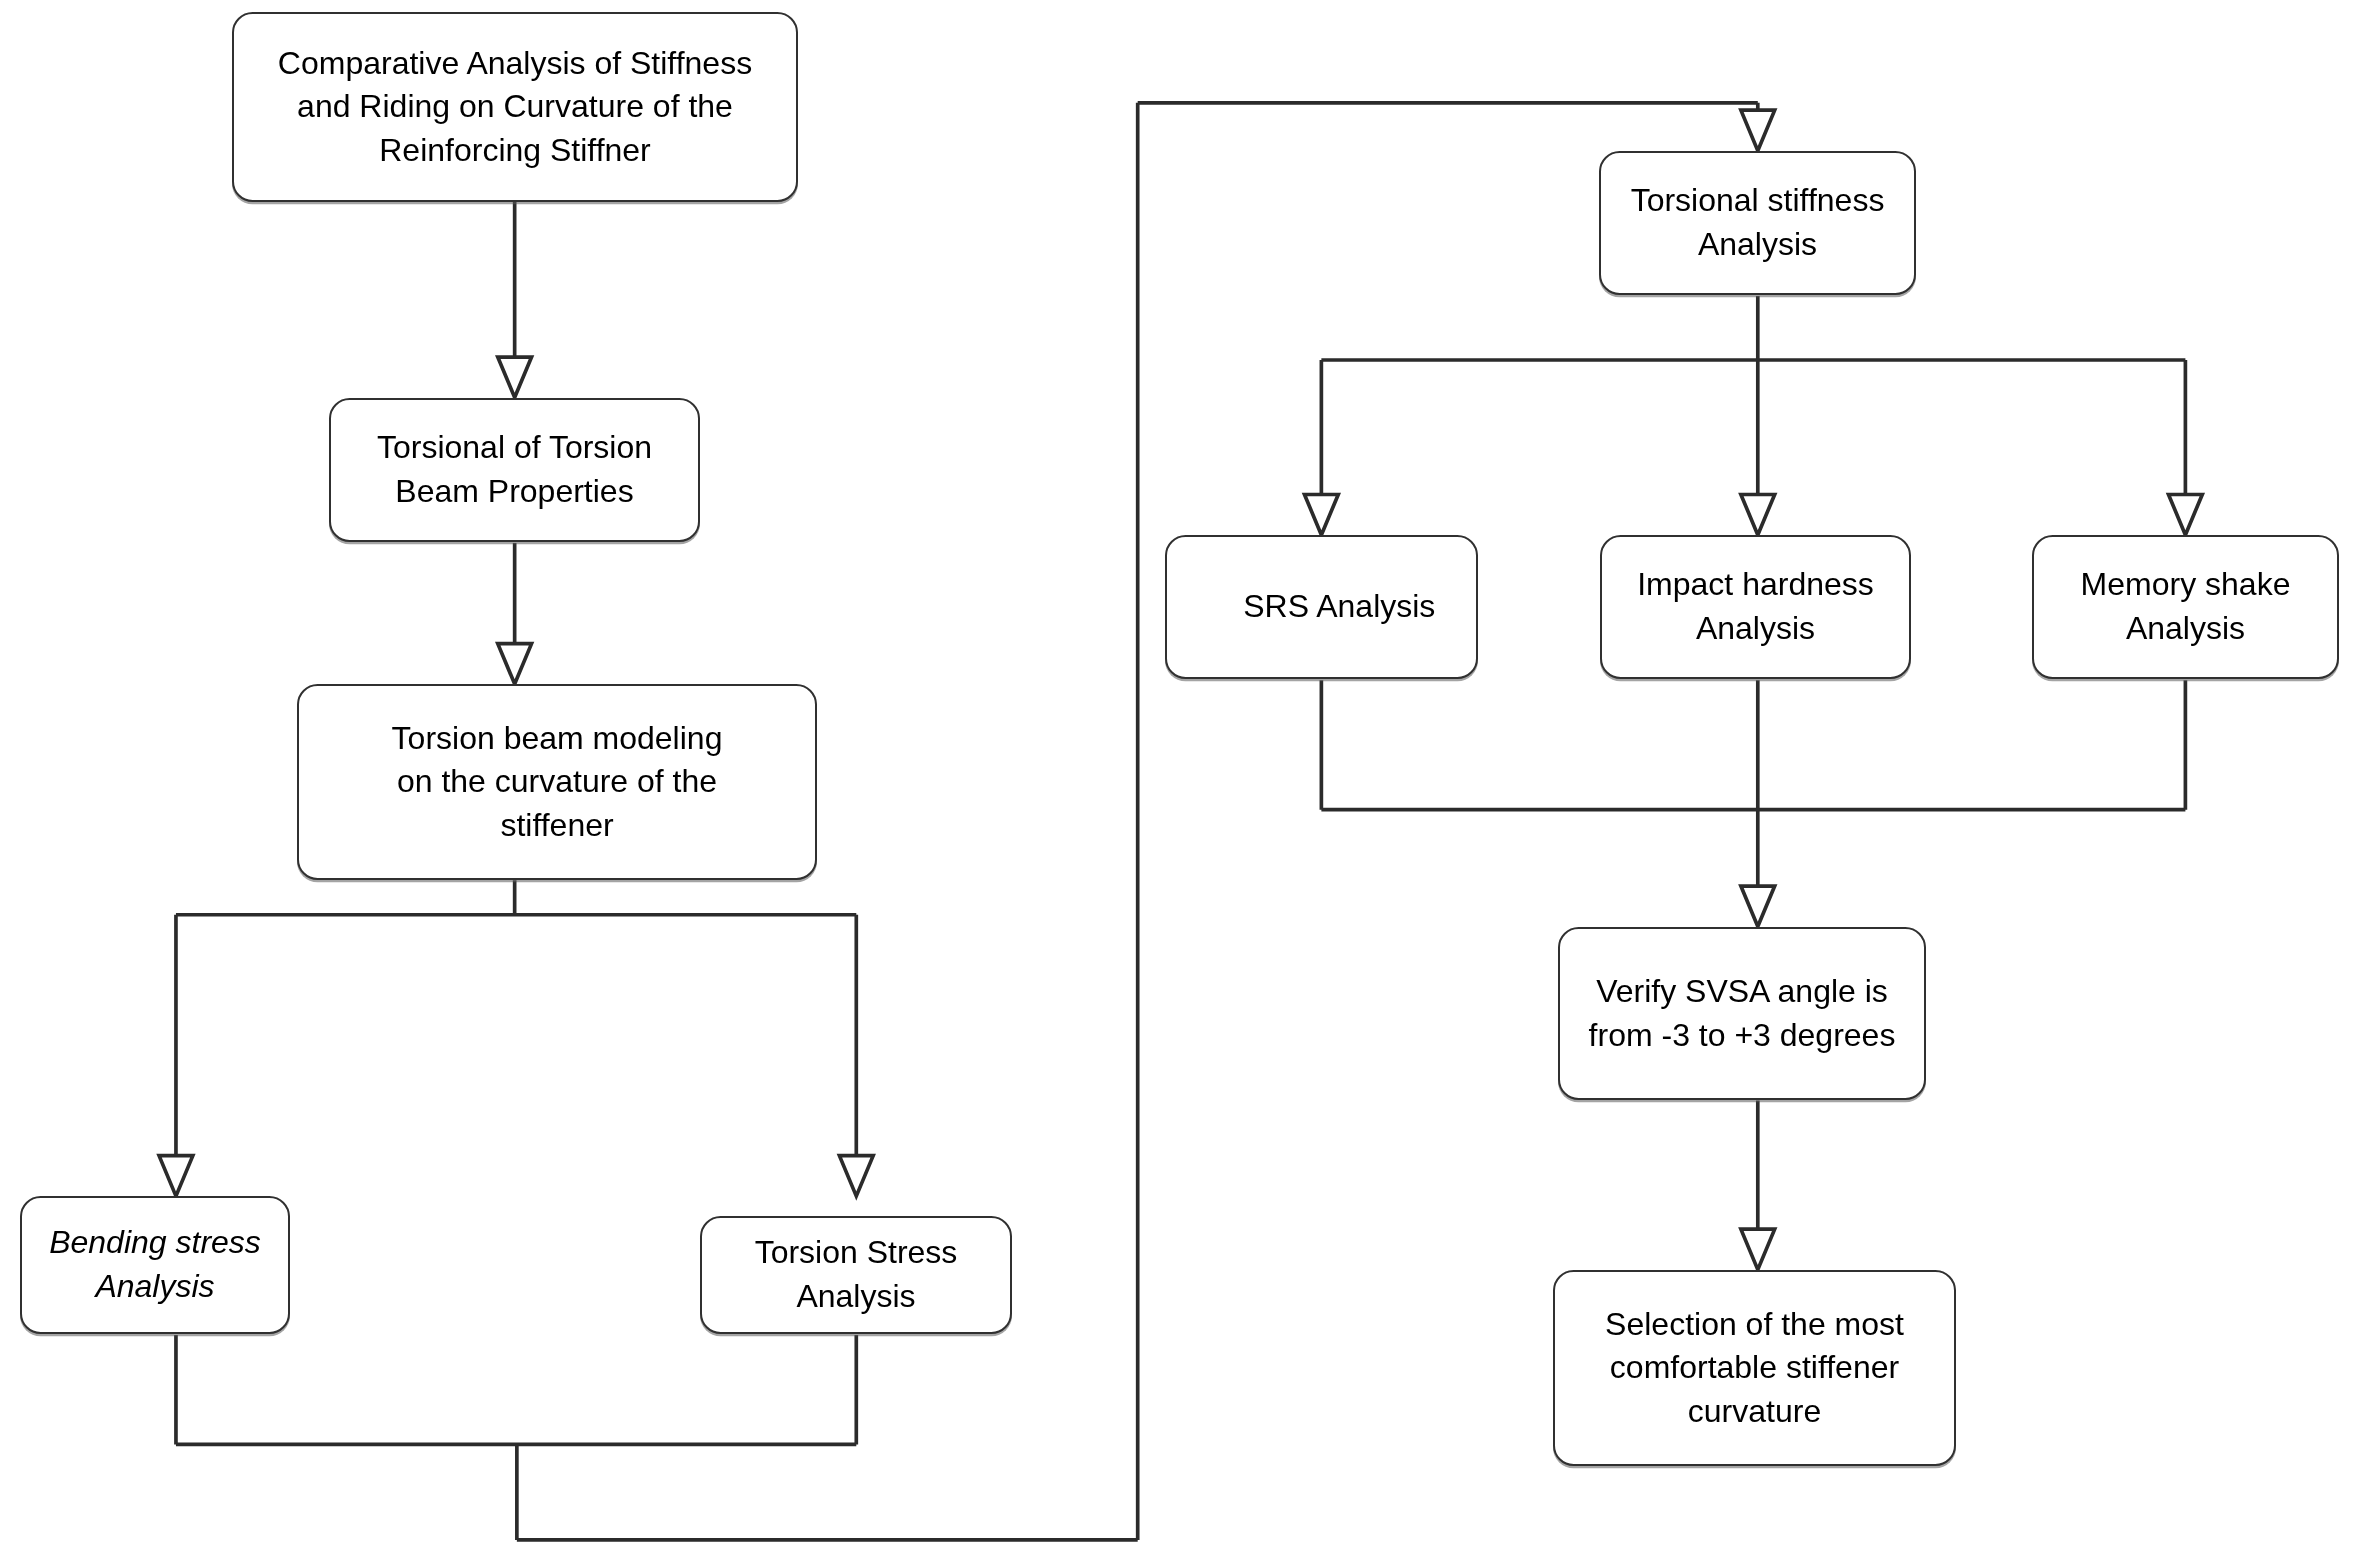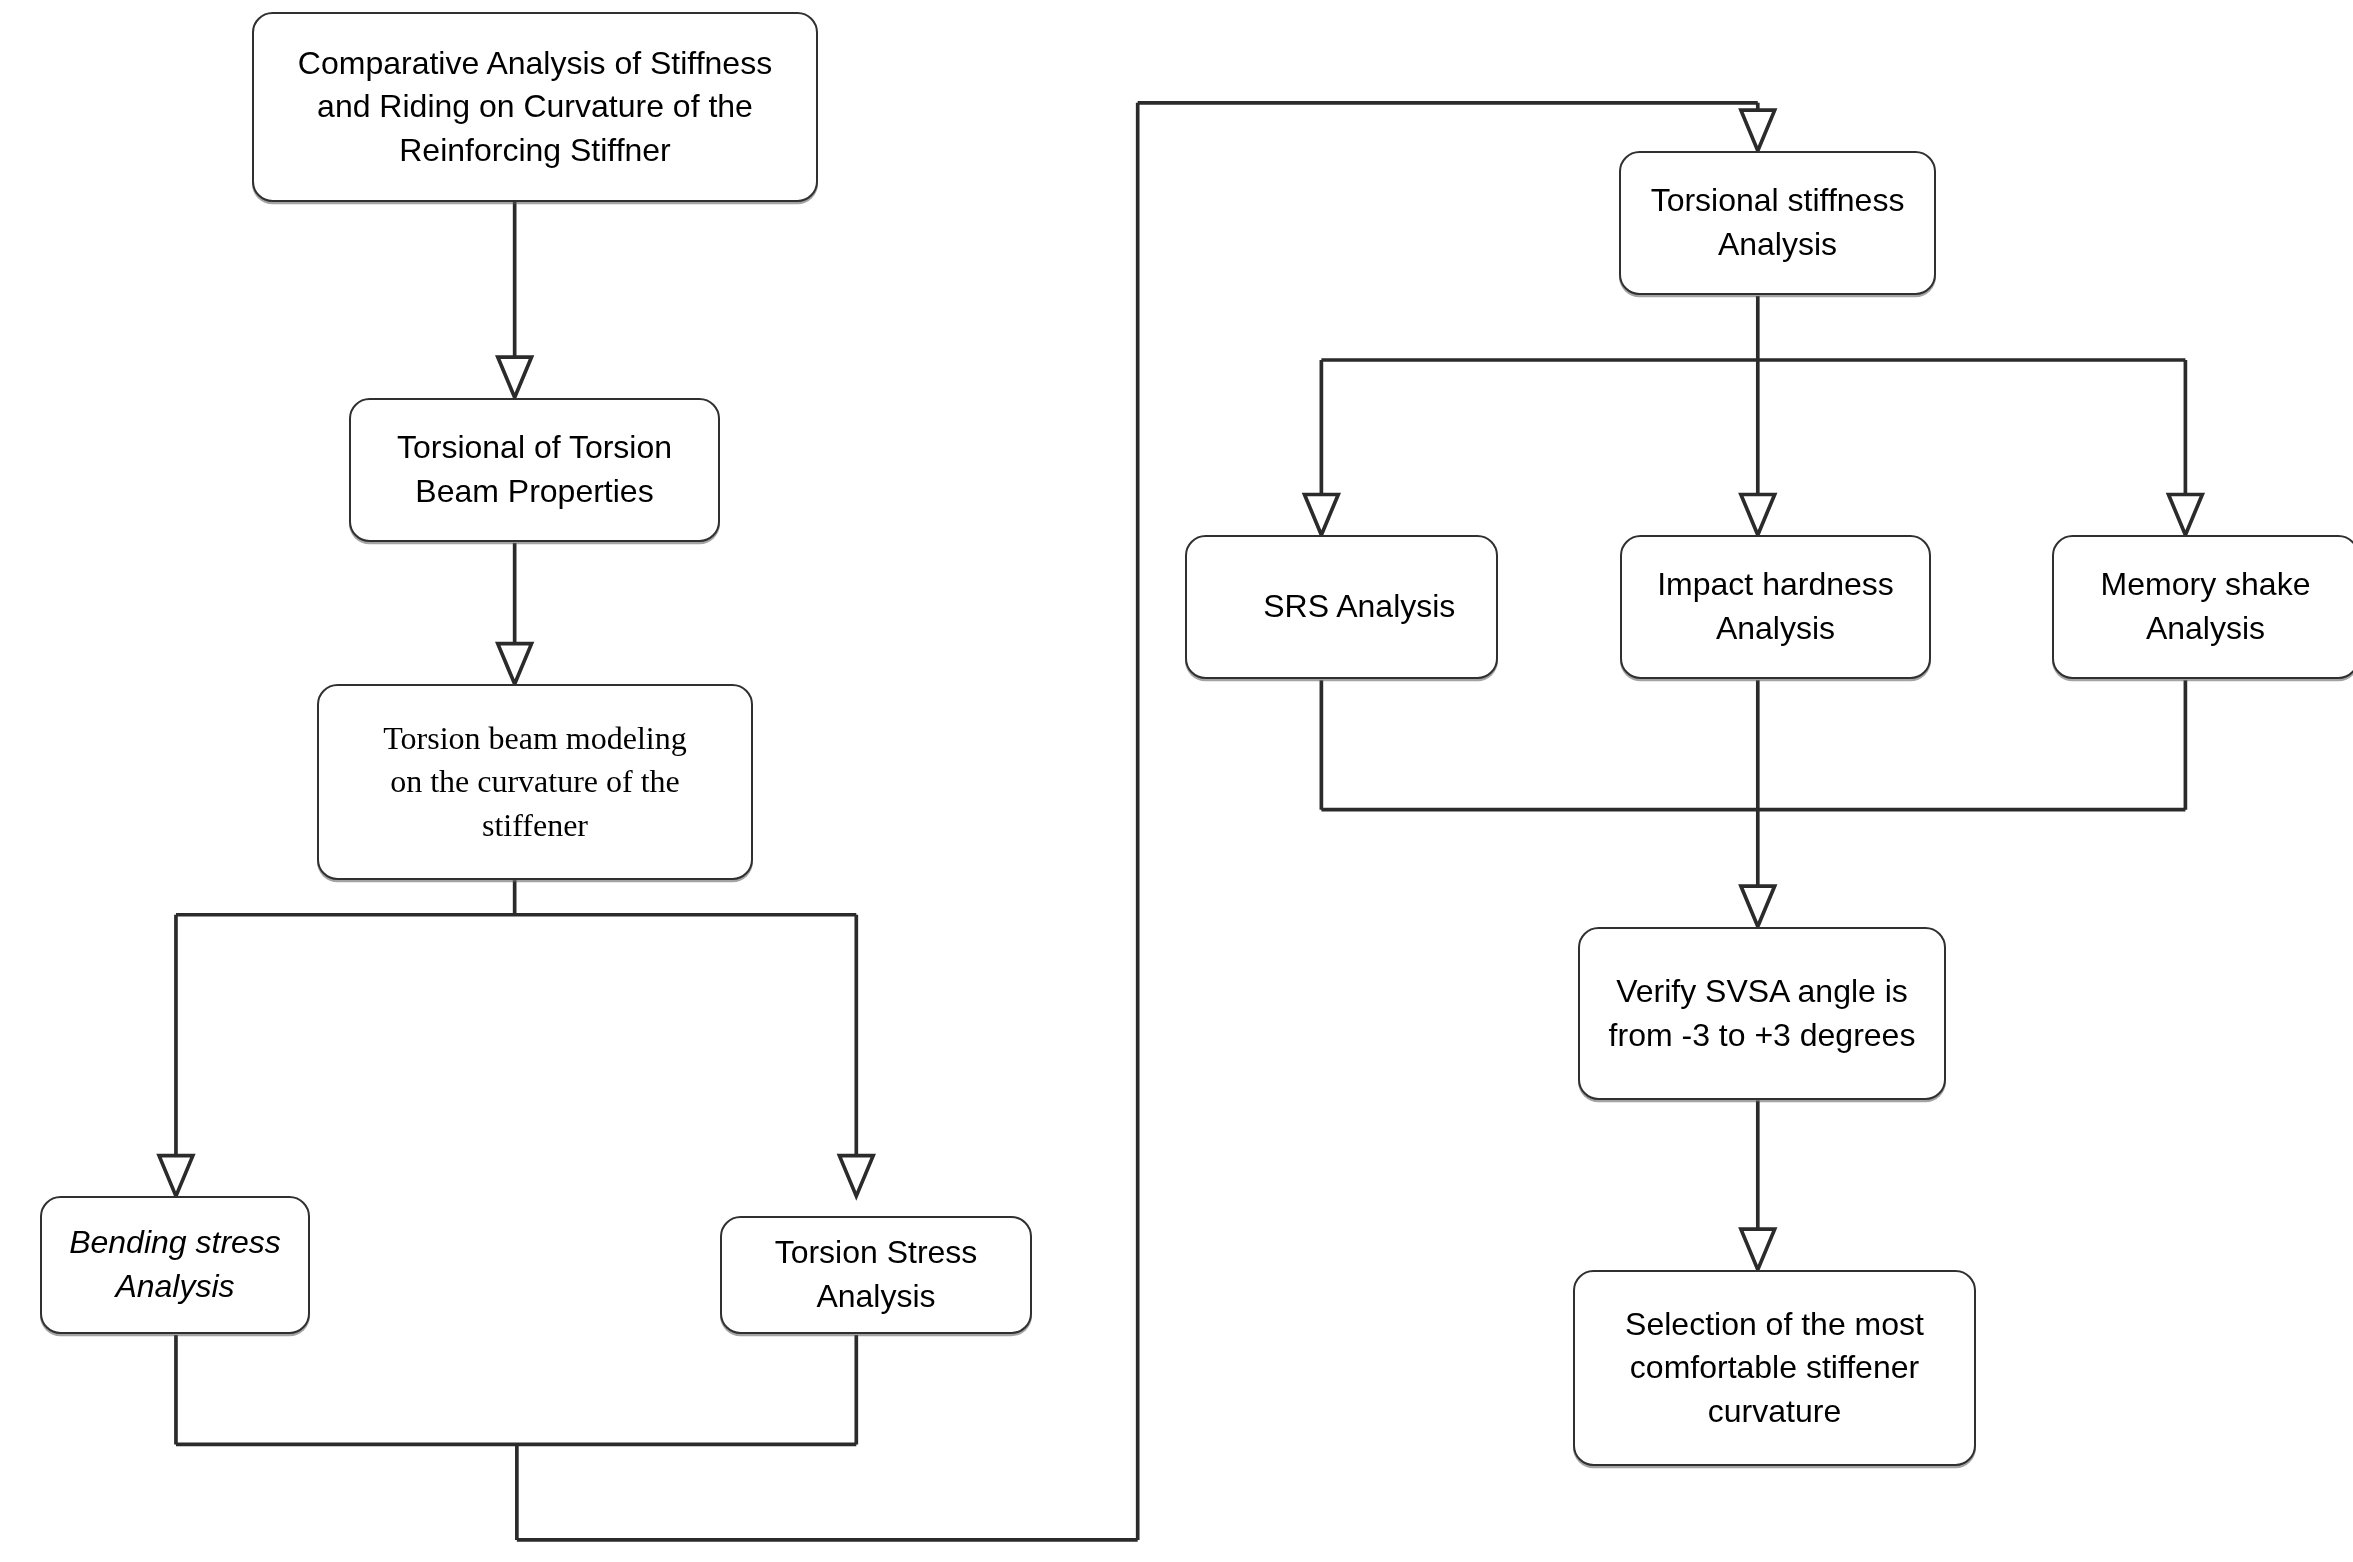--- a/index.html
+++ b/index.html
@@ -43,21 +43,20 @@
     box-sizing: border-box;
     background: var(--box_fill);
     border: 2.9px solid var(--box_border);
     border-radius: 20.6px;
     display: flex;
     align-items: center;
     justify-content: center;
     text-align: center;
     padding: 0 4.4px;
     box-shadow: 0 2.2px 0 rgba(90,90,90,0.55);
-    margin-left: 20px;
   }
   .node span {
     font-size: 32px;
     line-height: 1.36;
     color: var(--text);
     white-space: pre-line;
   }
 </style>
 </head>
 <body>
@@ -96,21 +95,21 @@
     <span>Comparative Analysis of Stiffness
 and Riding on Curvature of the
 Reinforcing Stiffner</span>
   </div>
 
   <div class="node" style="left:329px; top:398px; width:371px; height:144px;">
     <span>Torsional of Torsion
 Beam Properties</span>
   </div>
 
-  <div class="node" style="left:297px; top:684px; width:436px; height:196px;font-family:Liberation Serif, serif;">
+  <div class="node" style="left:297px; top:684px; width:520px; height:196px;">
     <span>Torsion beam modeling
 on the curvature of the
 stiffener</span>
   </div>
 
   <div class="node" style="left:20px; top:1196px; width:270px; height:138px;font-style:italic;">
     <span>Bending stress
 Analysis</span>
   </div>
 

